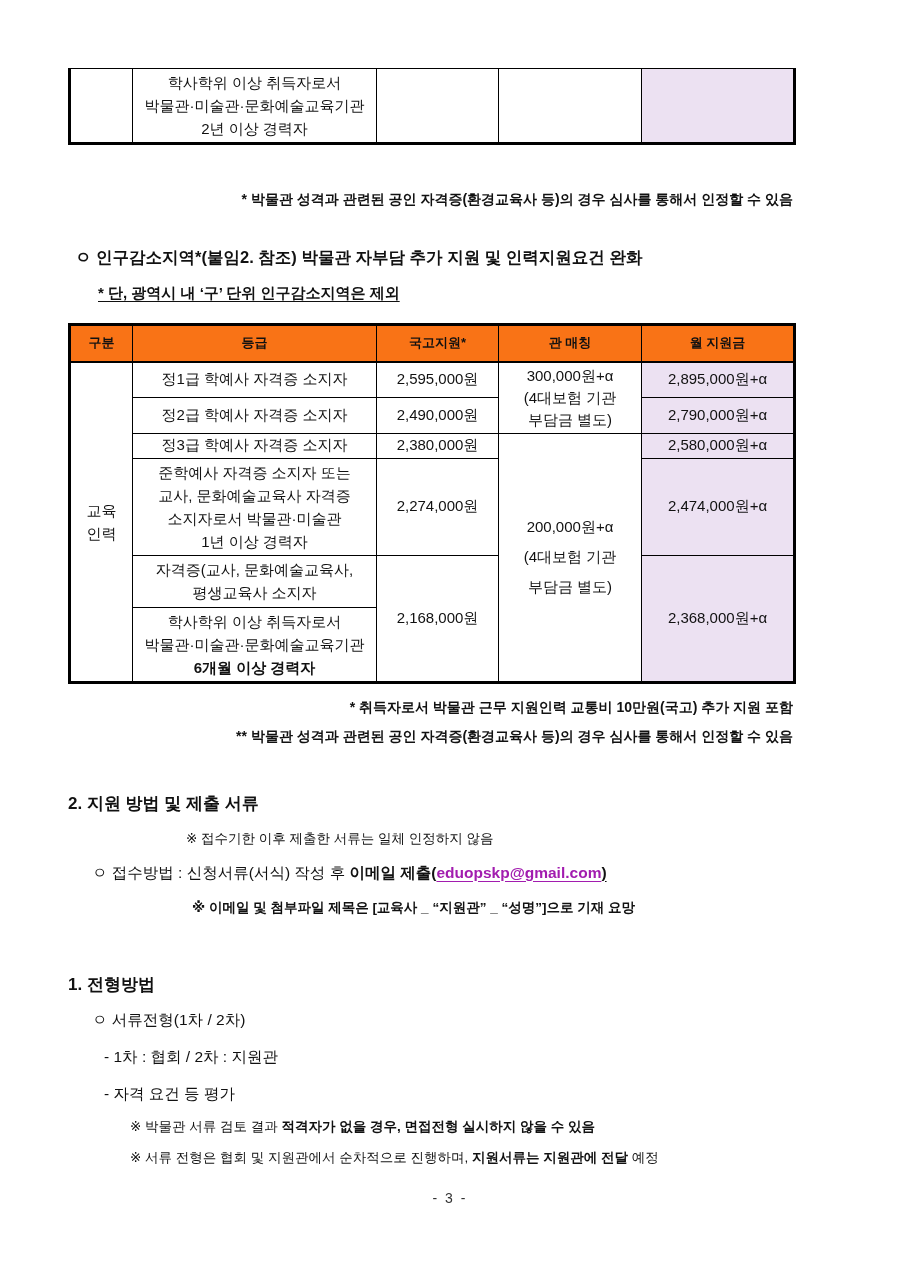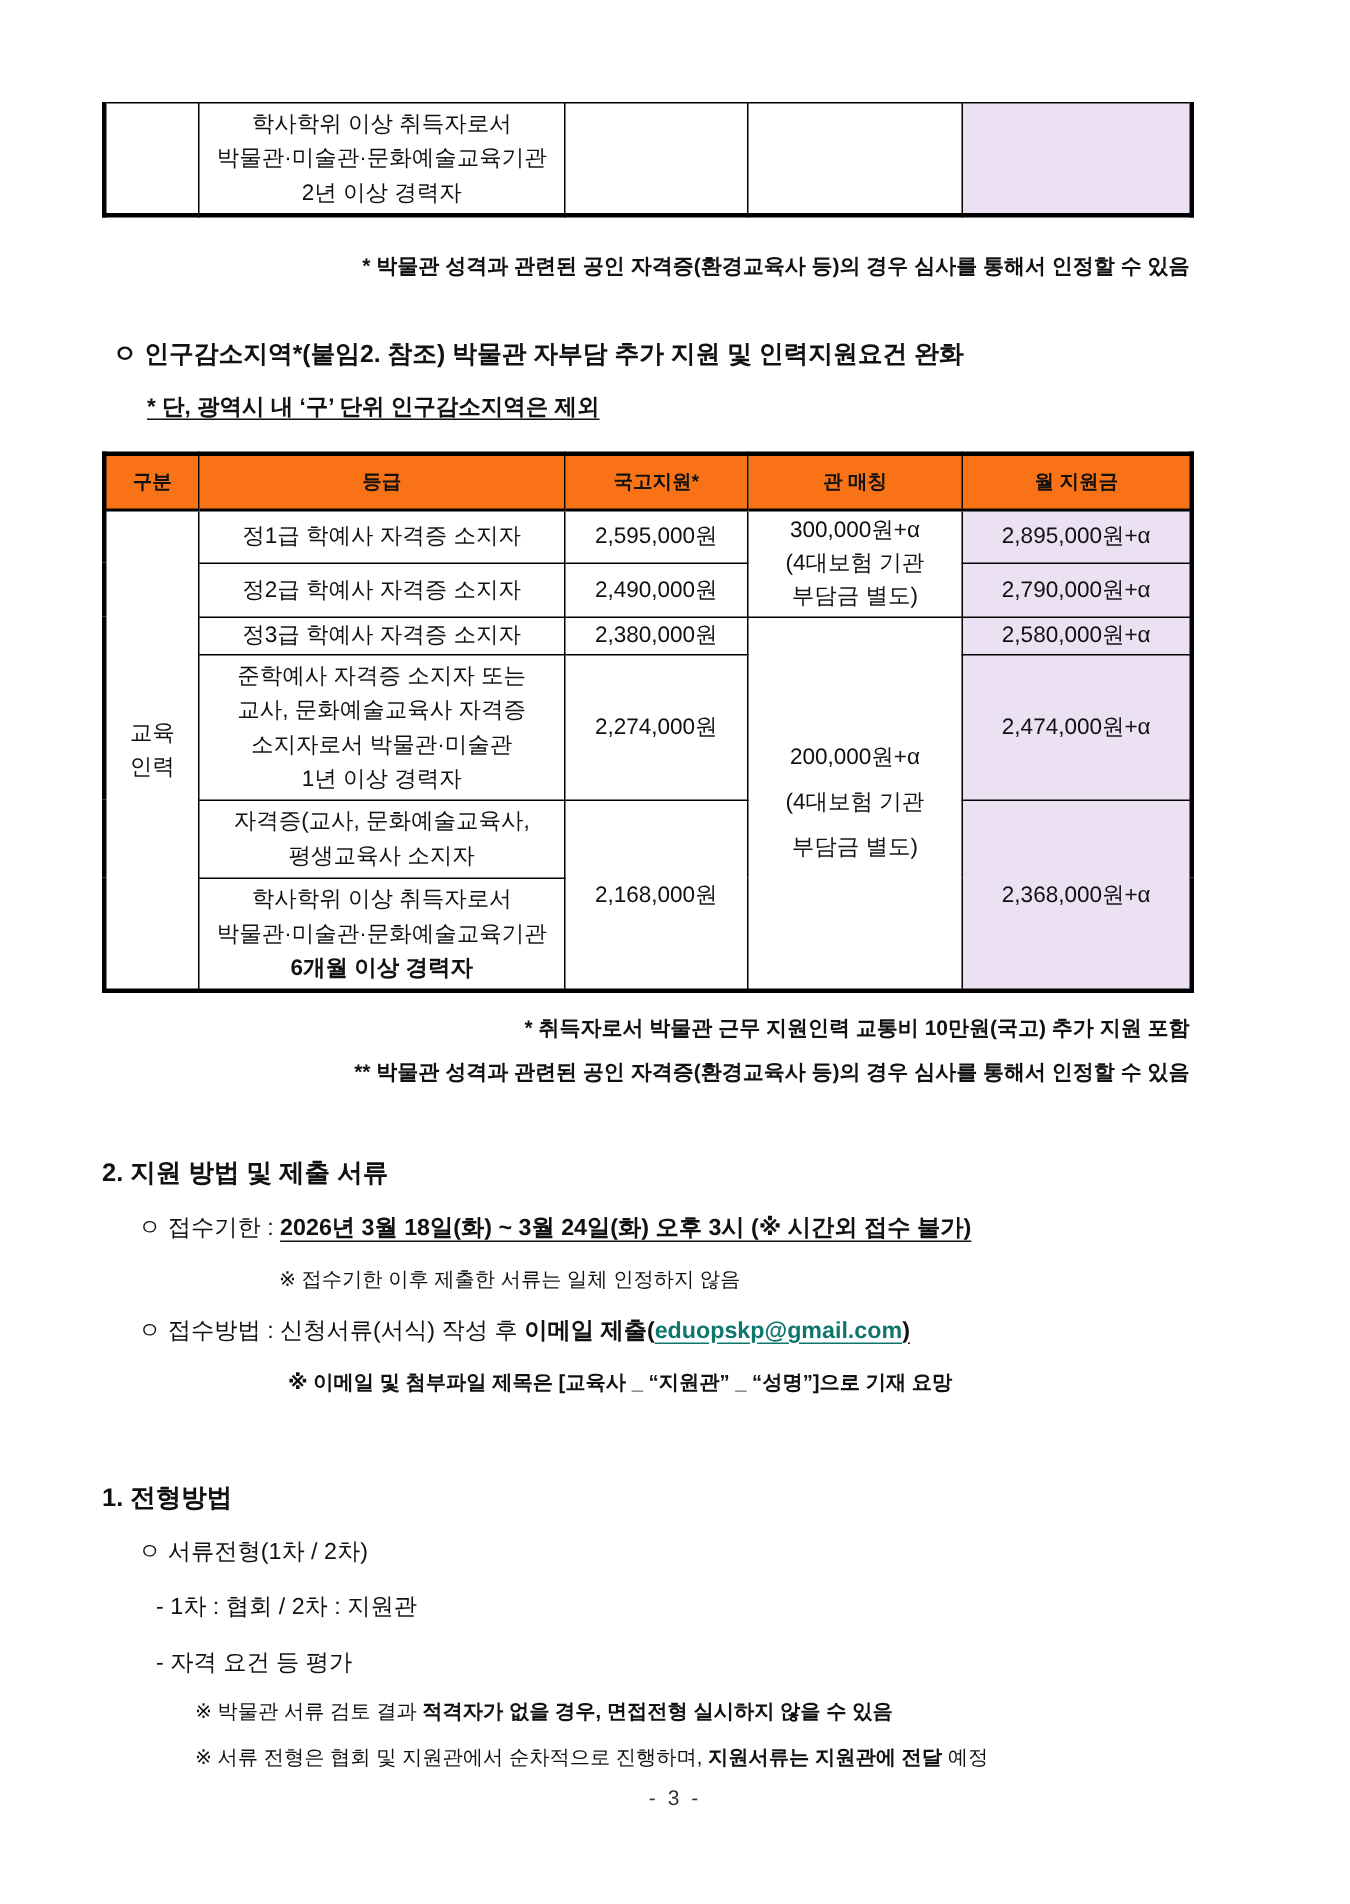--- a/index.html
+++ b/index.html
@@ -36,39 +36,39 @@
   .hl { background: #ece1f2; }
   .r1 td { height: 33px; } .r2 td { height: 33px; } .r3 td { height: 25px; }
   .r4 td { height: 92px; } .r5 td { height: 52px; } .r6 td { height: 62px; }
   .lines div { line-height: 23px; }
   .match-tight div { line-height: 22px; }
   .match-loose div { line-height: 30px; }
   .bold { font-weight: bold; }
 
   
   .note-right { text-align: right; font-weight: bold; font-size: 14px; }
-  .mt-note1 { margin-top: 24px; }
+  .mt-note1 { margin-top: 46px; }
   .sec1-heading { margin-top: 38px; margin-left: 7px; font-size: 16.5px; font-weight: bold; }
   .sec1-subnote { margin-top: 15px; margin-left: 30px; font-size: 15px; font-weight: bold;
                   text-decoration: underline; text-underline-offset: 3px; }
   .tbl-notes { margin-top: 15px; }
   .tbl-notes div { margin-bottom: 11px; }
 
   .sec-heading { font-size: 17px; font-weight: bold; }
   .sec2-heading { margin-top: 46px; }
   .sec3-heading { margin-top: 56px; }
   .line-item { margin-left: 24px; font-size: 15.5px; }
   .li-deadline { margin-top: 15px; }
   .underline-bold { font-weight: bold; text-decoration: underline; text-underline-offset: 4px; }
   .sub-note { font-size: 13.5px; margin-left: 120px; margin-top: 15px; }
   .sub-note-plain { margin-left: 118px; }
   .sub-note-bold { font-weight: bold; margin-left: 124px; }
   .li-method { margin-top: 15px; }
   .email-wrap { font-weight: bold; }
-  .email-link { color: #0f766e; text-decoration: underline; text-underline-offset: 3px; font-weight: bold; }
+  .email-link { color: #a21caf; text-decoration: underline; text-underline-offset: 3px; font-weight: bold; }
   .email-close { font-weight: bold; text-decoration: underline; text-underline-offset: 3px; }
 
   .dash-item { margin-left: 36px; margin-top: 16px; font-size: 15.5px; }
   .o-item { margin-left: 24px; margin-top: 14px; font-size: 15.5px; }
   .s3-note { margin-left: 62px; margin-top: 13px; font-size: 13.5px; }
 
   .footer { position: absolute; left: 0; width: 900px; top: 1190px;
             text-align: center; font-size: 14px; letter-spacing: 2px; color: #333; }
 </style>
 </head>
@@ -177,23 +177,20 @@
   </tbody>
     </table>
 
   <div class="tbl-notes">
     <div class="note-right">* 취득자로서 박물관 근무 지원인력 교통비 10만원(국고) 추가 지원 포함</div>
     <div class="note-right">** 박물관 성격과 관련된 공인 자격증(환경교육사 등)의 경우 심사를 통해서 인정할 수 있음</div>
   </div>
 
   <div class="sec-heading sec2-heading">2. 지원 방법 및 제출 서류</div>
 
-  <div class="line-item li-deadline">
-    <span>ㅇ 접수기한 : </span><span class="underline-bold">2026년 3월 18일(화) ~ 3월 24일(화) 오후 3시 (※ 시간외 접수 불가)</span>
-  </div>
   <div class="sub-note sub-note-plain">※ 접수기한 이후 제출한 서류는 일체 인정하지 않음</div>
 
   <div class="line-item li-method">
     <span>ㅇ 접수방법 : 신청서류(서식) 작성 후 </span><span class="email-wrap">이메일 제출(</span><a class="email-link" href="#">eduopskp@gmail.com</a><span class="email-close">)</span>
   </div>
   <div class="sub-note sub-note-bold">※ 이메일 및 첨부파일 제목은 [교육사 _ “지원관” _ “성명”]으로 기재 요망</div>
 
   <div class="sec-heading sec3-heading">1. 전형방법</div>
   <div class="o-item">ㅇ 서류전형(1차 / 2차)</div>
   <div class="dash-item">- 1차 : 협회 / 2차 : 지원관</div>

